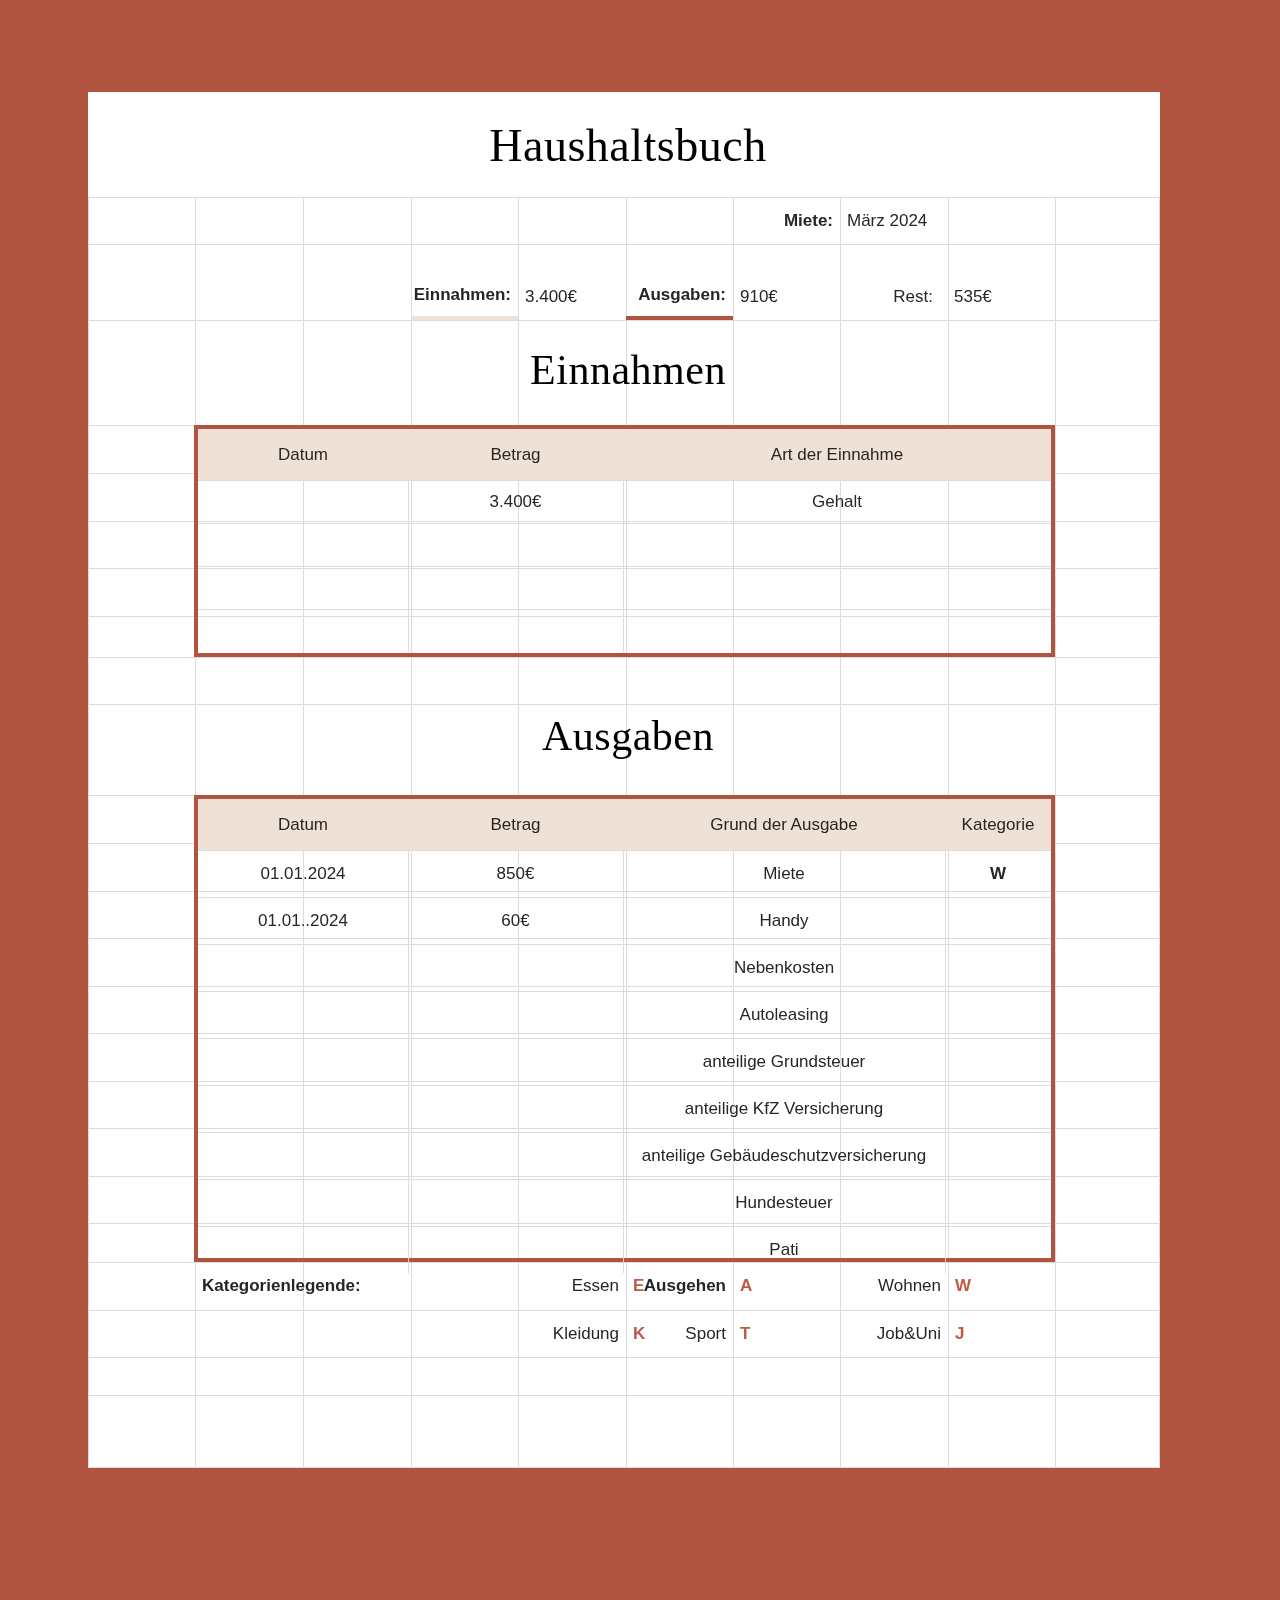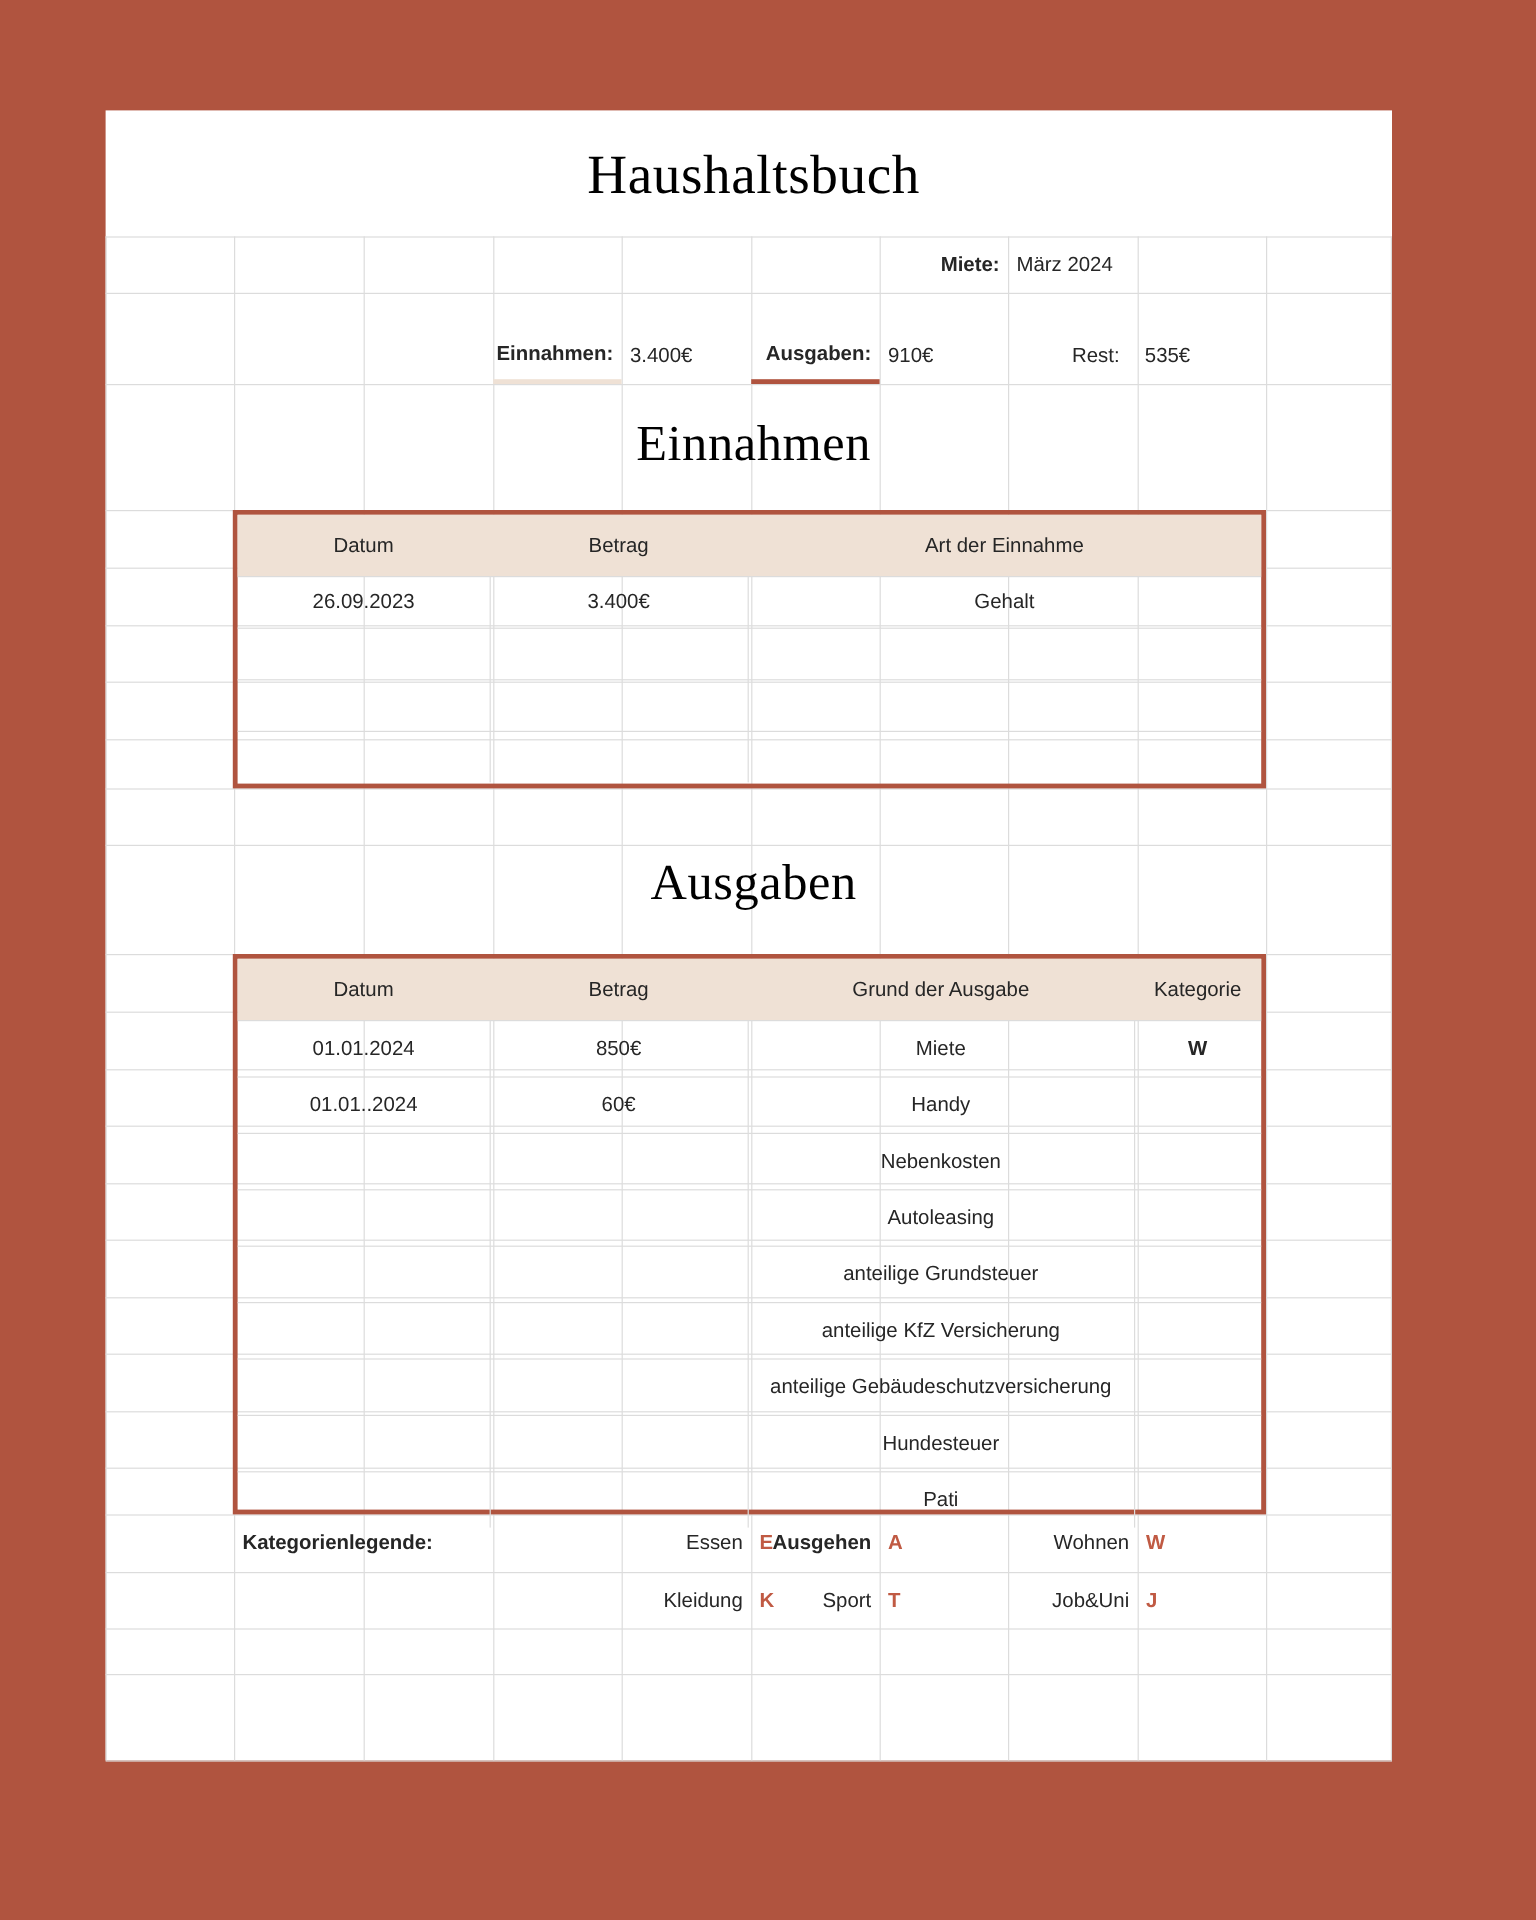--- a/index.html
+++ b/index.html
@@ -179,21 +179,20 @@
   <div class="cell left" style="left:645px; top:181px; width:107px; height:47px;">910€</div>
 
   <div class="cell right" style="left:700px; top:181px; width:152px; height:47px;">Rest:</div>
   <div class="cell left" style="left:859px; top:181px; width:107px; height:47px;">535€</div>
 
   <div class="dtable" id="einnahmen-table" style="left:106px; top:333px; width:861px; height:232px;">
     <div class="hdr-band" style="height:51px;"></div>
   <div class="tcell" style="left: 0px; top: 0px; width: 210px; height: 51px;">Datum</div>
       <div class="tcell" style="left: 210px; top: 0px; width: 215px; height: 51px;">Betrag</div>
       <div class="tcell" style="left: 425px; top: 0px; width: 428px; height: 51px;">Art der Einnahme</div>
-      <div class="tcell" style="left: 0px; top: 51px; width: 210px; height: 43px;">26.09.2023</div>
       <div class="tcell" style="left: 210px; top: 51px; width: 215px; height: 43px;">3.400€</div>
       <div class="tcell" style="left: 425px; top: 51px; width: 428px; height: 43px;">Gehalt</div>
       <div class="tline-h" style="top: 51px; left: 0px; width: 853px;"></div>
       <div class="tcell" style="left: 0px; top: 94px; width: 210px; height: 43px;"></div>
       <div class="tcell" style="left: 210px; top: 94px; width: 215px; height: 43px;"></div>
       <div class="tcell" style="left: 425px; top: 94px; width: 428px; height: 43px;"></div>
       <div class="tline-h" style="top: 94px; left: 0px; width: 853px;"></div>
       <div class="tcell" style="left: 0px; top: 137px; width: 210px; height: 43px;"></div>
       <div class="tcell" style="left: 210px; top: 137px; width: 215px; height: 43px;"></div>
       <div class="tcell" style="left: 425px; top: 137px; width: 428px; height: 43px;"></div>

